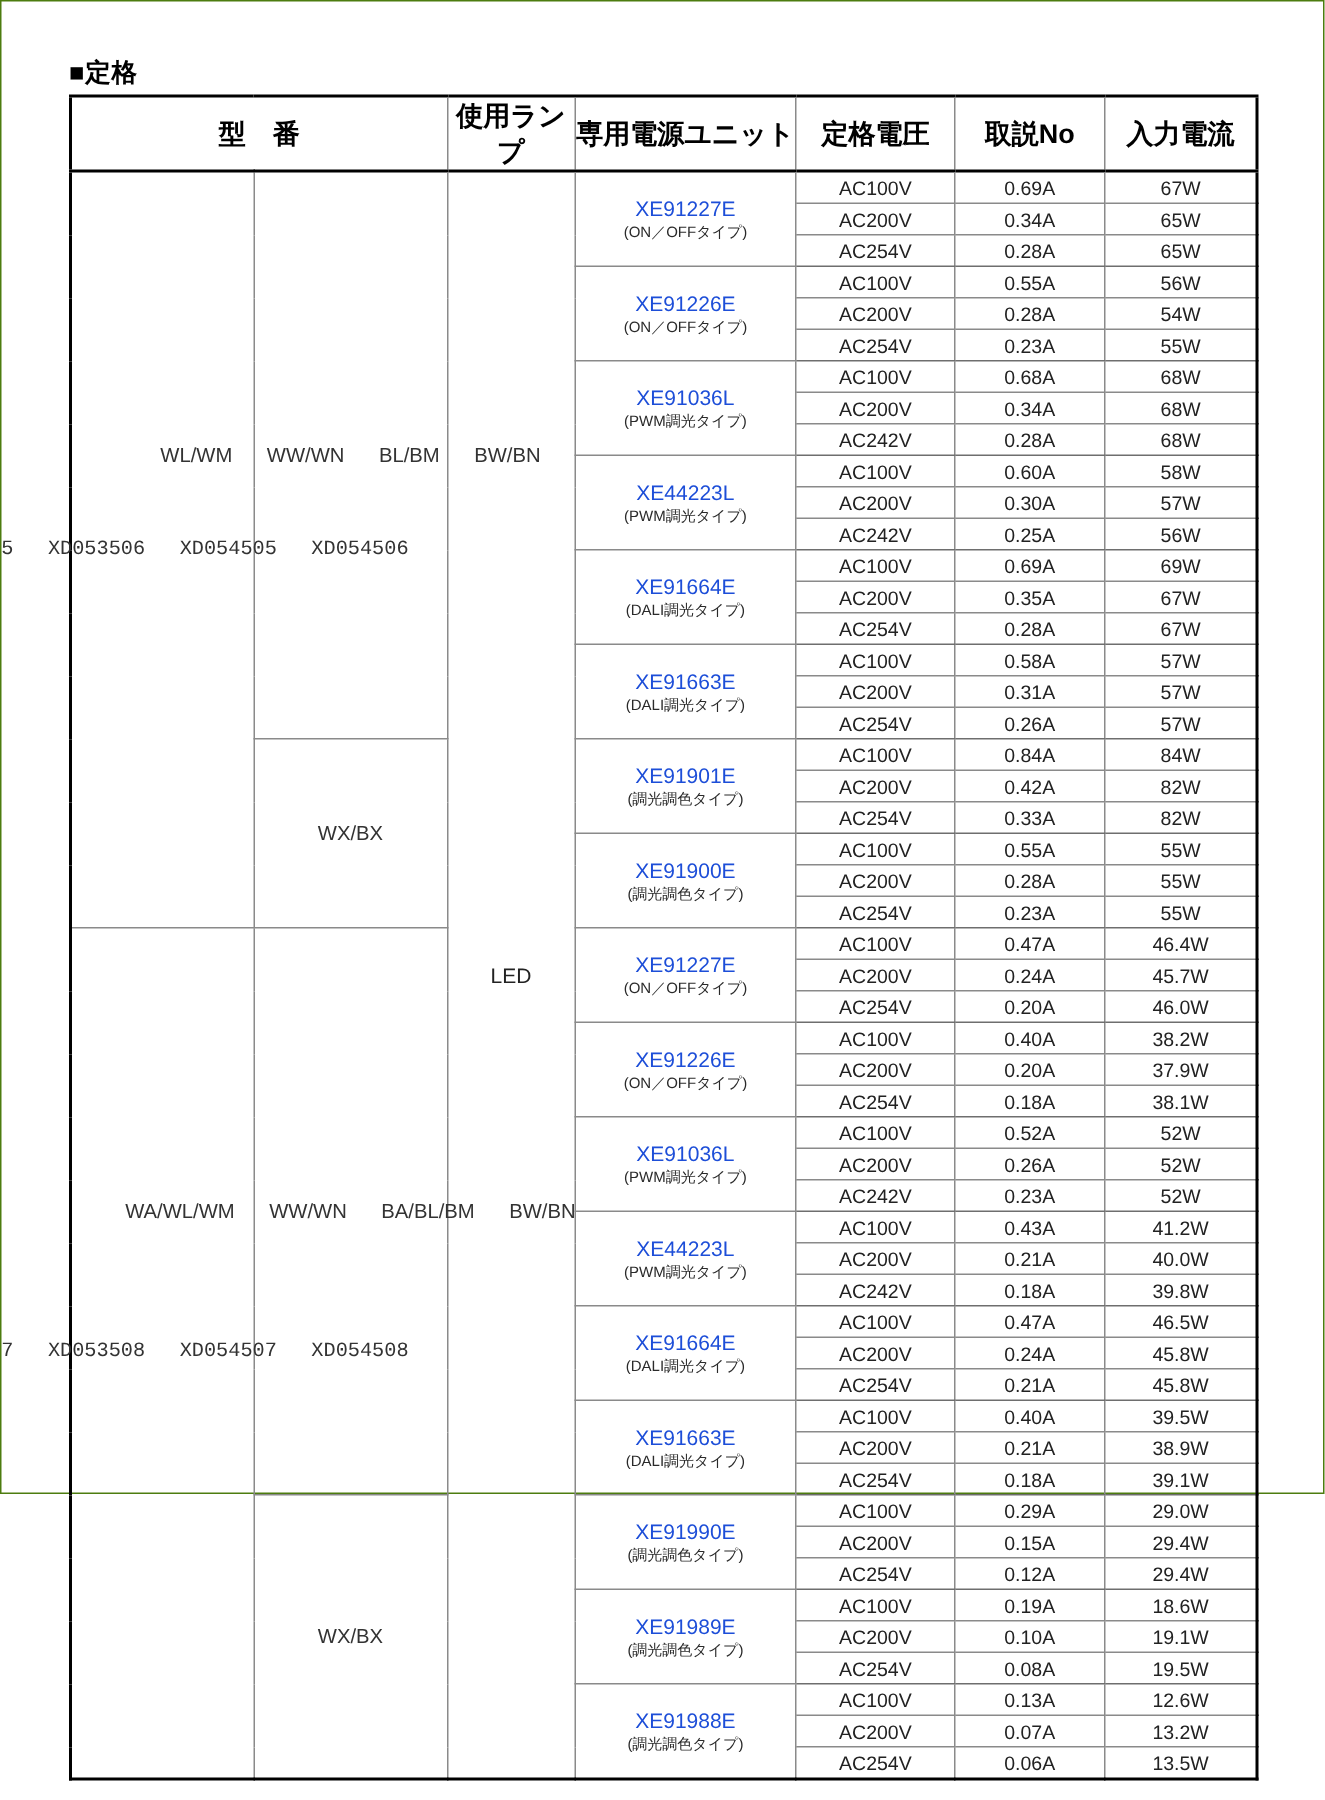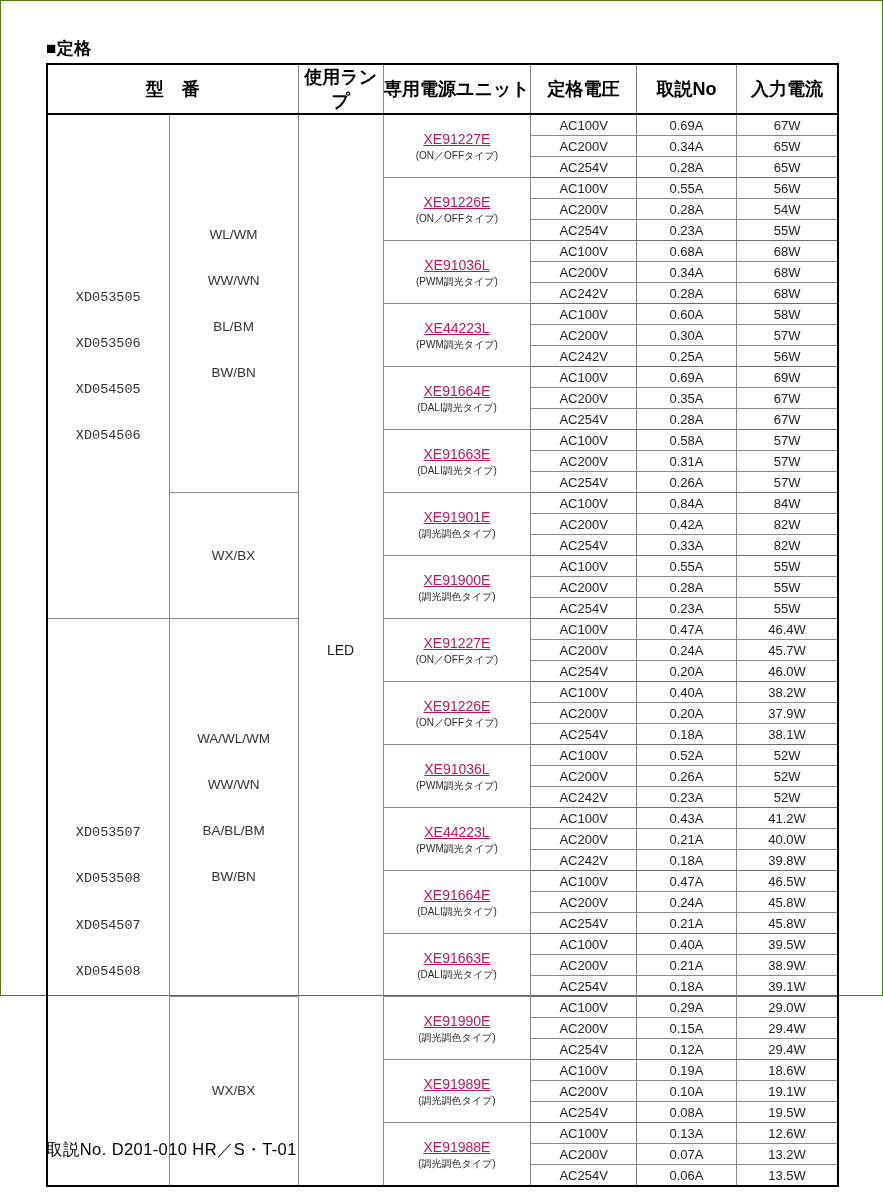--- a/index.html
+++ b/index.html
@@ -62,40 +62,38 @@
   
   table.spec {
     border: 2px solid #000;
   }
   td.modelcell, td.lampcell, td.ledcell, td.unitcell {
     border-left: 1px solid #555;
     border-right: 1px solid #555;
   }
   .model-list, .lamp-list {
     display: flex;
-    flex-direction: column;
     align-items: center;
     justify-content: center;
     line-height: 1.72;
     font-size: 13.5px;
     color: #333;
     gap: 23px;
   }
   td.modelcell {
     border-right: 1px dashed #9a9a9a;
     font-family: Liberation Mono, monospace;
   }
   td.lampcell {
     border-left: 1px dashed #9a9a9a;
   }
   .unit-name {
     font-size: 14px;
-    color: #be185d;
+    color: #1d4ed8;
     line-height: 1.45;
-    text-decoration: underline;
   }
   .unit-type {
     font-size: 10px;
     color: #2a2a2a;
     line-height: 1.45;
   }
   td.valuecell {
     height: 20px;
     font-size: 13px;
     color: #3a3a3a;
@@ -517,15 +515,14 @@
           <td class="valuecell">13.2W</td>
         </tr>
         <tr class="grp-end">
           <td class="valuecell">AC254V</td>
           <td class="valuecell">0.06A</td>
           <td class="valuecell">13.5W</td>
         </tr>
       </tbody>
   </table>
 
-  <div class="footer">取説No. D201-010 HR／S・T-01</div>
 
 </div>
 
 </body></html>

